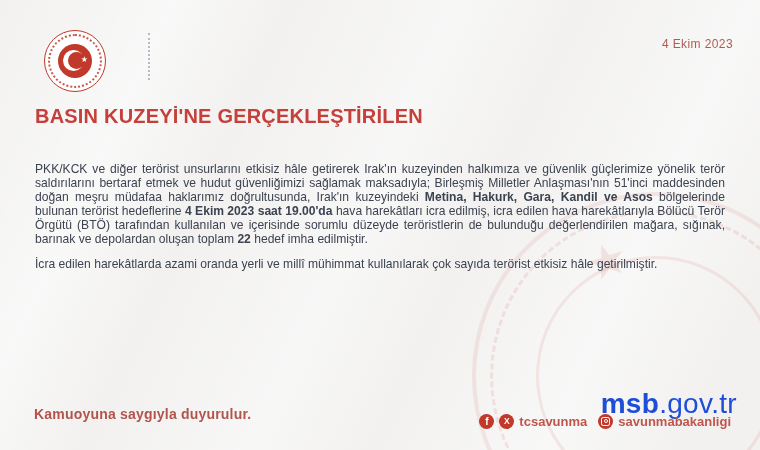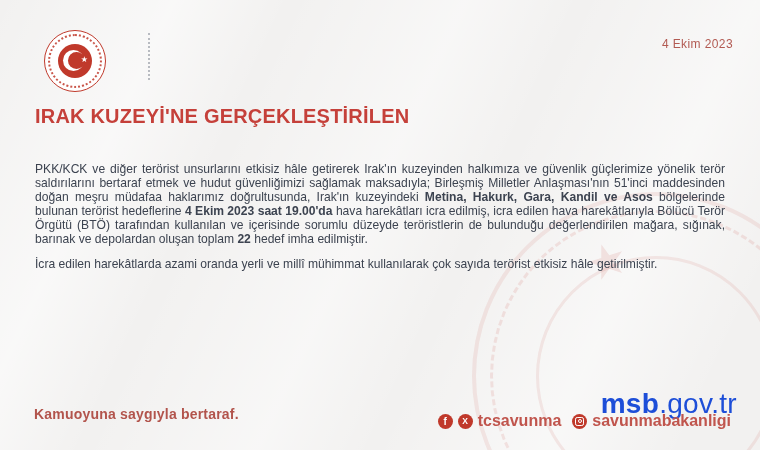--- a/index.html
+++ b/index.html
@@ -114,21 +114,21 @@
   .site{
     position:absolute;right:23px;top:388px;
     font-size:28px;color:#1d4ed8;letter-spacing:.3px;
   }
   .site b{font-weight:800;}
   .social-row{
     position:absolute;right:23px;top:413px;height:16px;
     display:flex;align-items:center;gap:5px;
   }
   .handle{
-    font-size:16px;font-weight:600;color:#c0554d;margin-right:6px;
+    font-size:13px;font-weight:600;color:#c0554d;margin-right:6px;
   }
   .icn{
     width:15px;height:15px;border-radius:50%;background:#c0392b;
     display:inline-flex;align-items:center;justify-content:center;
     color:#fff;flex:0 0 auto;position:relative;
   }
   .fb-glyph{font-size:10px;font-weight:700;line-height:10px;transform:translateY(.5px);}
   .x-glyph{font-size:8.5px;font-weight:800;line-height:9px;}
   .ig-glyph{
     width:7px;height:7px;border:1.2px solid #fff;border-radius:2.2px;position:relative;
@@ -158,30 +158,30 @@
         <div class="crescent-outer"></div>
         <div class="crescent-inner"></div>
         <div class="c-star">★</div>
       </div>
     </div>
     <div class="header-divider"></div>
     <div class="release-date">4 Ekim 2023</div>
   </header>
 
   <h1 class="headline">
-    <span>IRAK KUZEYİ'NE GERÇEKLEŞTİRİLEN</span><br>
+    <span>BASIN KUZEYİ'NE GERÇEKLEŞTİRİLEN</span><br>
   </h1>
 
   <main class="bodytext">
       <p><span>PKK/KCK ve diğer terörist unsurlarını etkisiz hâle getirerek Irak'ın kuzeyinden halkımıza ve güvenlik güçlerimize yönelik terör saldırılarını bertaraf etmek ve hudut güvenliğimizi sağlamak maksadıyla; Birleşmiş Milletler Anlaşması'nın 51'inci maddesinden doğan meşru müdafaa haklarımız doğrultusunda, Irak'ın kuzeyindeki </span><b>Metina, Hakurk, Gara, Kandil ve Asos</b><span> bölgelerinde bulunan terörist hedeflerine </span><b>4 Ekim 2023 saat 19.00'da</b><span> hava harekâtları icra edilmiş, icra edilen hava harekâtlarıyla Bölücü Terör Örgütü (BTÖ) tarafından kullanılan ve içerisinde sorumlu düzeyde teröristlerin de bulunduğu değerlendirilen mağara, sığınak, barınak ve depolardan oluşan toplam </span><b>22</b><span> hedef imha edilmiştir.</span></p>
       <p><span>İcra edilen harekâtlarda azami oranda yerli ve millî mühimmat kullanılarak çok sayıda terörist etkisiz hâle getirilmiştir.</span></p>
     </main>
 
   <footer>
-    <div class="closing">Kamuoyuna saygıyla bertaraf.</div>
+    <div class="closing">Kamuoyuna saygıyla duyurulur.</div>
 
     <div class="site"><b>msb</b><span>.gov.tr</span></div>
 
     <div class="social-row">
       <span class="icn">
           <span class="fb-glyph">f</span>
         </span>
       <span class="icn">
           <span class="x-glyph">X</span>
         </span>

